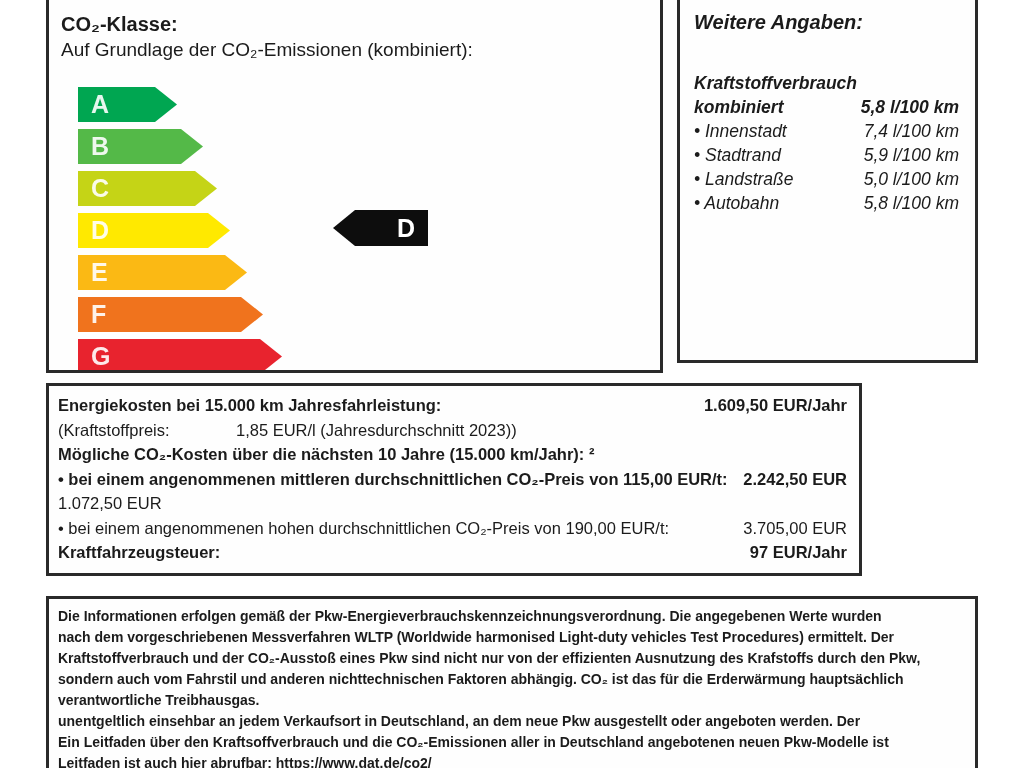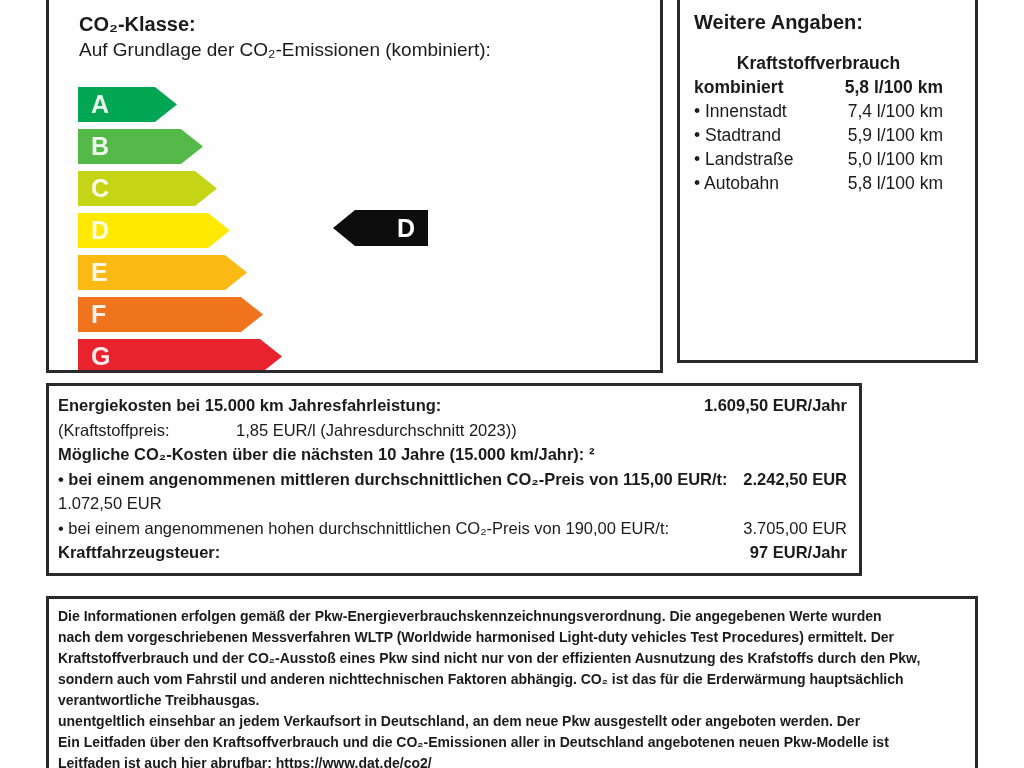--- a/index.html
+++ b/index.html
@@ -16,21 +16,21 @@
     border: 3px solid #2a2a2a;
     background: #fefefe;
     overflow: hidden;
   }
   .box-co2    { left: 46px;  top: -4px;  width: 617px; height: 377px; }
   .box-detail { left: 677px; top: -4px;  width: 301px; height: 367px; }
   .box-costs  { left: 46px;  top: 383px; width: 816px; height: 193px; }
   .box-legal  { left: 46px;  top: 596px; width: 932px; height: 200px; }
 
   
-  .co2-head { padding: 12px 14px 0 12px; margin-left: 18px; }
+  .co2-head { padding: 12px 14px 0 12px; }
   .h1 { font-size: 20px; font-weight: bold; line-height: 26px; }
   .sub { font-size: 19px; line-height: 26px; }
   .scale { position: absolute; left: 29px; top: 88px; }
   .arrow-row { height: 35px; margin-bottom: 7px; }
   .arrow {
     height: 35px;
     clip-path: polygon(0 0, calc(100% - 22px) 0, 100% 50%, calc(100% - 22px) 100%, 0 100%);
     display: flex; align-items: center;
   }
   .arrow-letter {
@@ -43,22 +43,22 @@
     width: 95px; height: 36px;
     clip-path: polygon(0 50%, 22px 0, 100% 0, 100% 100%, 22px 100%);
     display: flex; align-items: center; justify-content: flex-end;
   }
   .indicator-letter {
     color: #ffffff; font-size: 25px; font-weight: bold;
     padding-right: 13px; line-height: 36px;
   }
 
   
-  .detail-pad { padding: 10px 32px 0 14px; }
-  .fuel-heading { font-size: 17.5px; font-weight: bold; margin-top: 16px; line-height: 24px; text-align: center; }
+  .detail-pad { padding: 10px 16px 0 14px; font-style: italic; }
+  .fuel-heading { font-size: 17.5px; font-weight: bold; margin-top: 36px; line-height: 24px; }
   .detail-row { display: flex; justify-content: space-between; font-size: 17.5px; line-height: 24px; }
   .detail-row.bold { font-weight: bold; }
 
   
   .costs-pad { padding: 7px 12px 0 9px; }
   .cost-row { display: flex; justify-content: space-between; font-size: 16.5px; line-height: 24.5px; position: relative; }
   .cost-row.bold { font-weight: bold; }
   .cost-part2 { position: absolute; left: 178px; top: 0; }
 
   

